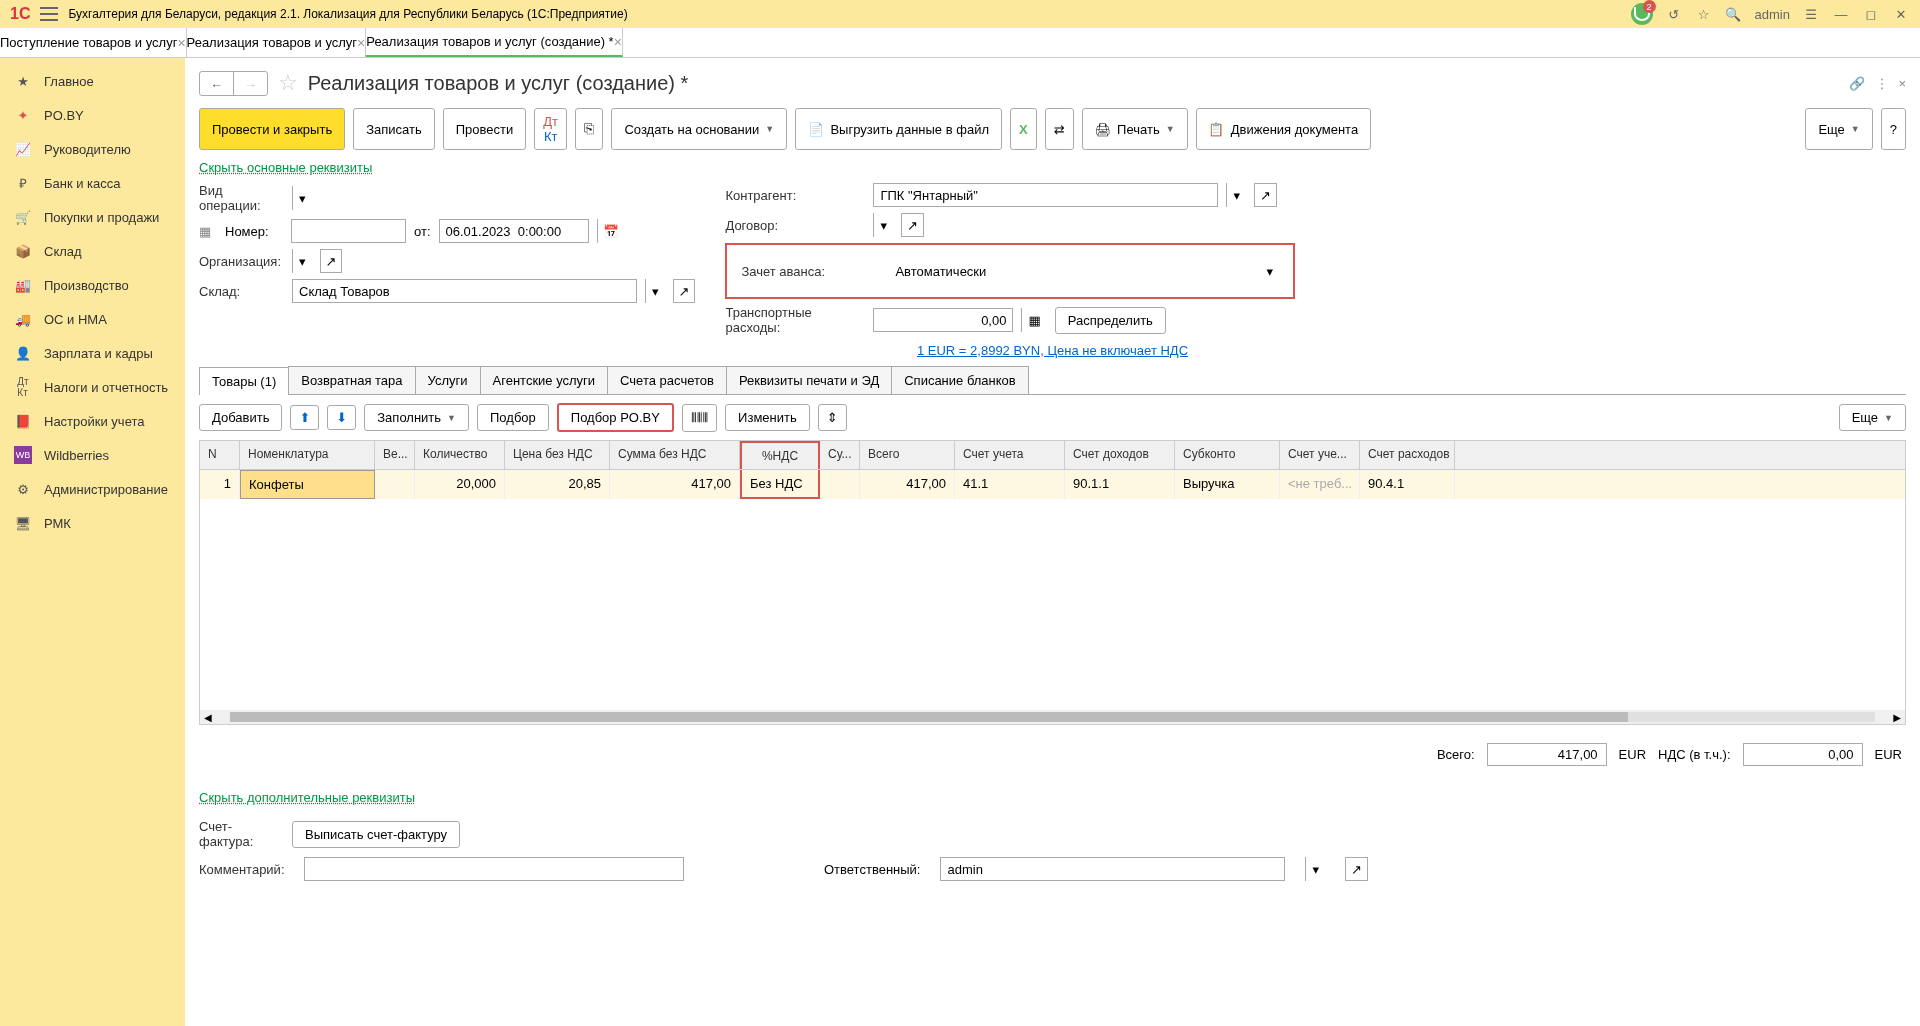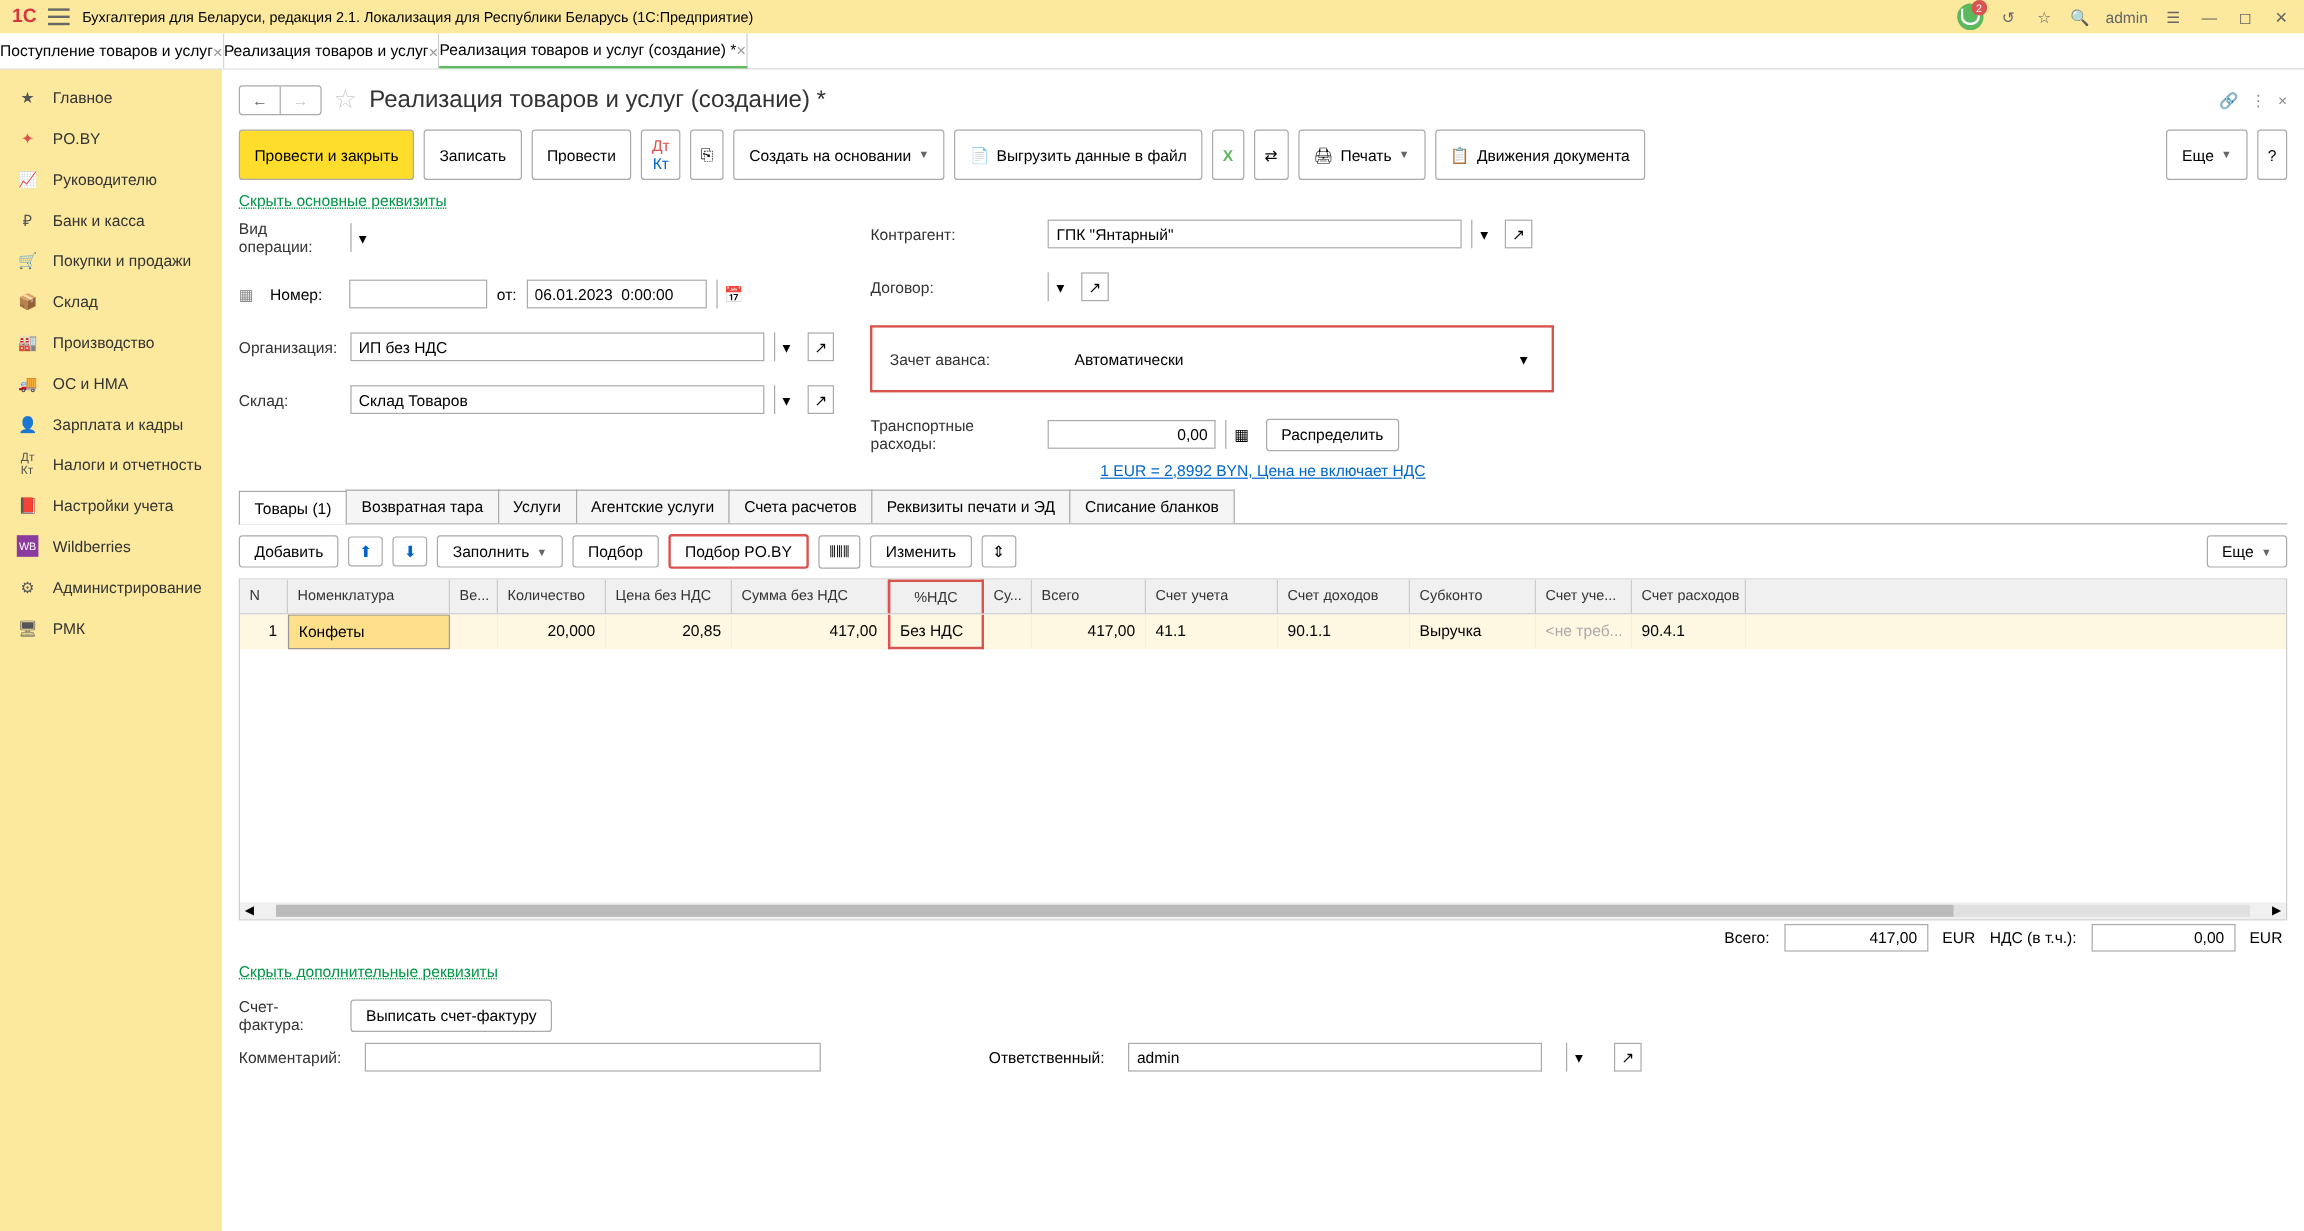--- a/index.html
+++ b/index.html
@@ -31,21 +31,21 @@
 .page-title{font-size:20px;color:#333}
 .head-right{margin-left:auto;display:flex;gap:10px;align-items:center}
 .link-icon{color:#888;cursor:pointer}
 .cmdbar{display:flex;gap:8px;flex-wrap:wrap;margin-bottom:10px}
 .btn{border:1px solid #aaa;background:#fff;padding:5px 12px;border-radius:3px;cursor:pointer;display:flex;align-items:center;gap:6px;white-space:nowrap}
 .btn.primary{background:#ffdd2d;border-color:#aaa;font-weight:normal}
 .btn.icon-only{padding:5px 8px}
 .dropdown-caret{font-size:9px;color:#666}
 .hide-link{color:#009646;text-decoration:underline dotted;cursor:pointer;margin-bottom:8px;display:inline-block}
 .form-grid{display:flex;gap:30px;margin-bottom:8px}
-.form-col{display:flex;flex-direction:column;gap:20px}
+.form-col{display:flex;flex-direction:column;gap:6px}
 .form-row{display:flex;align-items:center;gap:8px}
 .form-label{width:85px;text-align:left;color:#333}
 .form-label.w2{width:140px}
 .input{border:1px solid #aaa;padding:3px 6px;background:#fff;height:24px}
 .select-like{border:1px solid #aaa;height:24px;display:flex;align-items:center;padding:0 6px;background:#fff}
 .sel-caret{border-left:1px solid #aaa;padding:3px 6px;cursor:pointer;height:24px;display:flex;align-items:center}
 .sel-open{border:1px solid #aaa;padding:3px 5px;cursor:pointer;height:24px;display:flex;align-items:center}
 .hl-red{border:2px solid #d9534f !important}
 .center-link{text-align:center;margin:8px 0}
 .center-link a{color:#0066cc;text-decoration:underline}
@@ -59,21 +59,21 @@
 .grid-head{display:flex;background:#f0f0f0;border-bottom:1px solid #ccc}
 .gh{padding:6px 8px;border-right:1px solid #ccc;font-size:12px;color:#333;overflow:hidden;white-space:nowrap}
 .grid-row{display:flex;background:#fef8e3}
 .gc{padding:6px 8px;border-right:1px solid #eee;overflow:hidden;white-space:nowrap}
 .gc.sel{background:#ffe08a;border:1px solid #999}
 .gc.num{text-align:right}
 .grid-body{height:240px;overflow:auto;position:relative}
 .hscroll{height:14px;background:#f0f0f0;display:flex;align-items:center}
 .hscroll-track{flex:1;background:#e0e0e0;height:10px;margin:0 14px;position:relative}
 .hscroll-thumb{position:absolute;height:10px;background:#bbb;width:85%;left:0}
-.totals{display:flex;justify-content:flex-end;gap:12px;align-items:center;padding:3px 4px}
+.totals{display:flex;justify-content:flex-end;gap:12px;align-items:center;padding:18px 4px}
 .totals .tval{border:1px solid #aaa;padding:3px 8px;width:120px;text-align:right;background:#fff}
 .bottom-sec{margin-top:6px}
 .col-n{width:40px}.col-nom{width:135px}.col-ve{width:40px}.col-qty{width:90px}.col-price{width:105px}.col-sum{width:130px}.col-vat{width:80px}.col-su{width:40px}.col-total{width:95px}.col-acc{width:110px}.col-inc{width:110px}.col-sub{width:105px}.col-acc2{width:80px}.col-exp{width:95px}
 .green-x{color:#5cb85c;font-weight:bold}
 .red-part{color:#d9534f}
 .blue-part{color:#0066cc}
 .muted{color:#aaa}
 </style>
 </head>
 <body>
@@ -240,23 +240,20 @@
         <div class="form-row">
           <span style="width:18px;color:#888">▦</span>
           <span style="width:58px">Номер:</span>
           <input class="input" style="width: 115px;">
           <span>от:</span>
           <input class="input" style="width: 150px;" value="06.01.2023  0:00:00">
           <span class="sel-caret">📅</span>
         </div>
         <div class="form-row">
           <span class="form-label">Организация:</span>
-          <div class="select-like" style="width:345px">
-              <span>ИП без НДС</span>
-            </div>
           <span class="sel-caret">▾</span>
           <span class="sel-open">↗</span>
         </div>
         <div class="form-row">
           <span class="form-label">Склад:</span>
           <div class="select-like" style="width:345px">
               <span>Склад Товаров</span>
             </div>
           <span class="sel-caret">▾</span>
           <span class="sel-open">↗</span>

